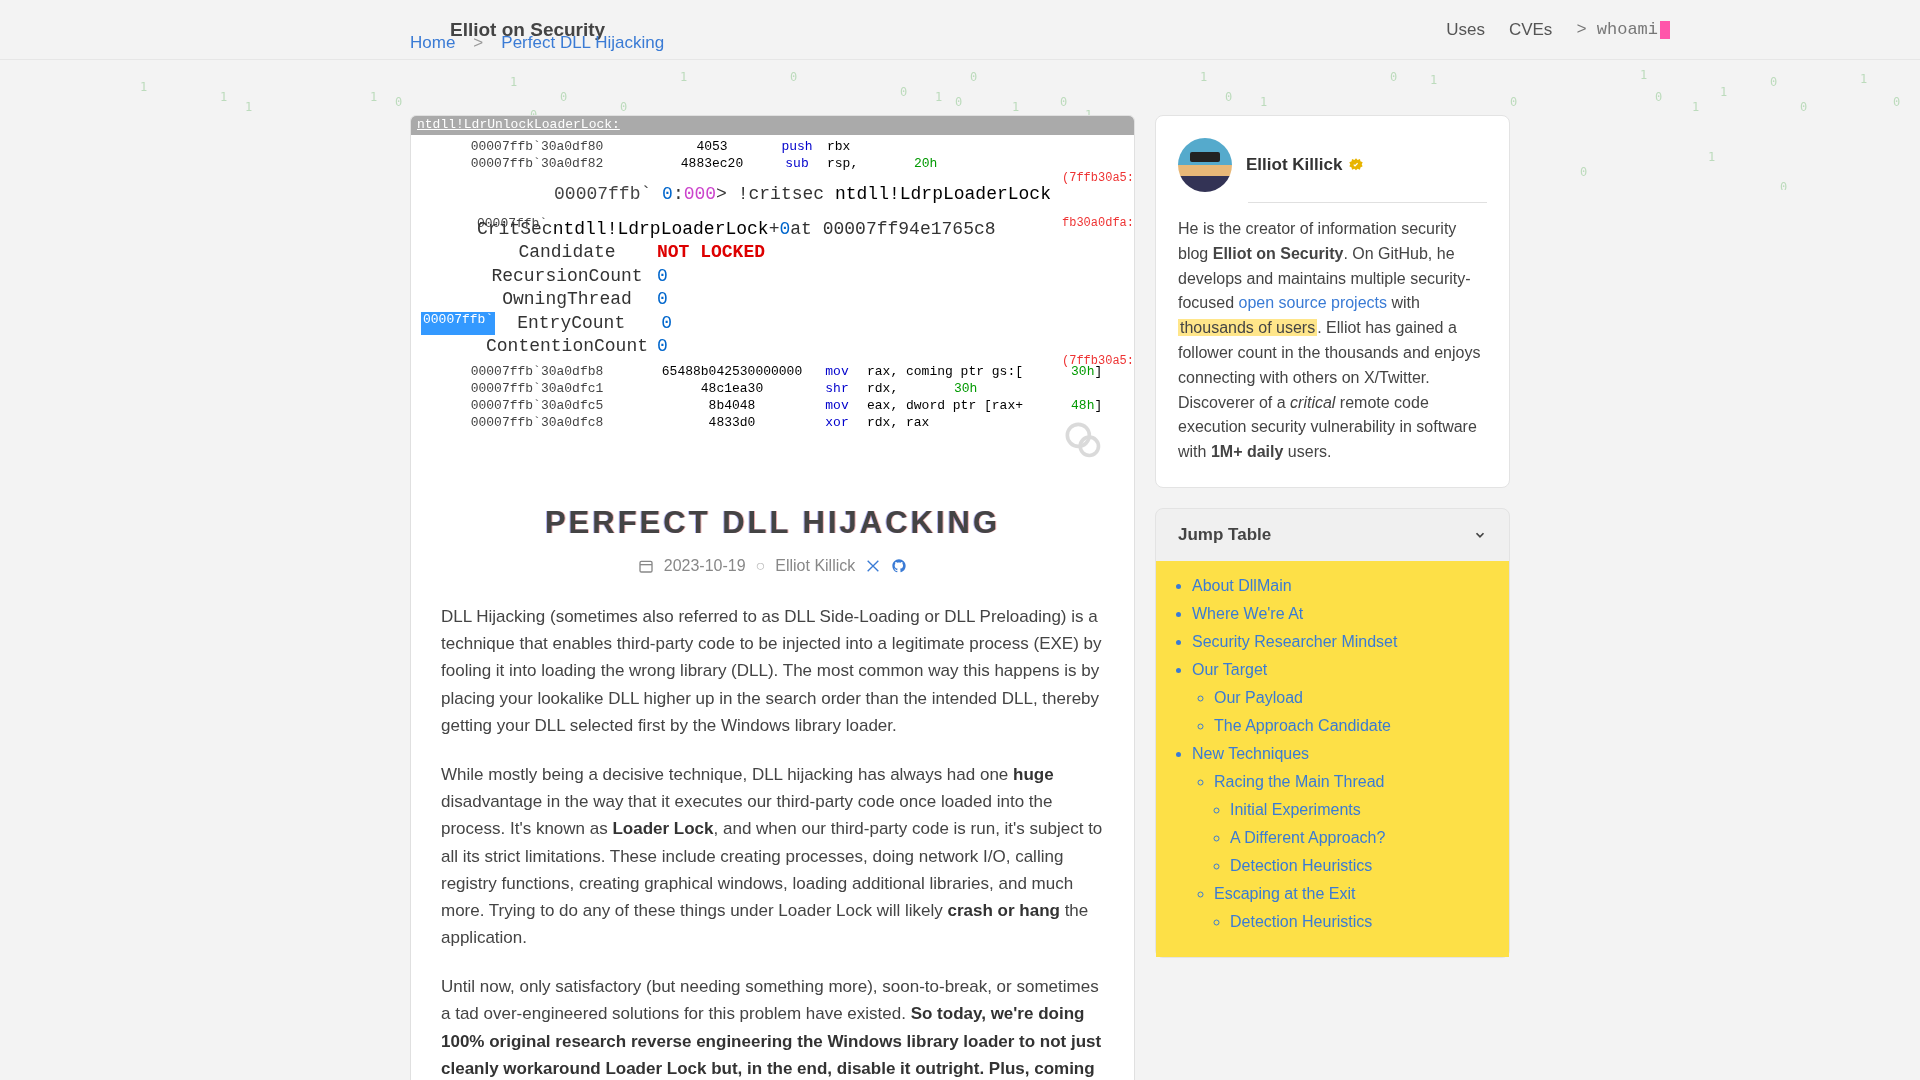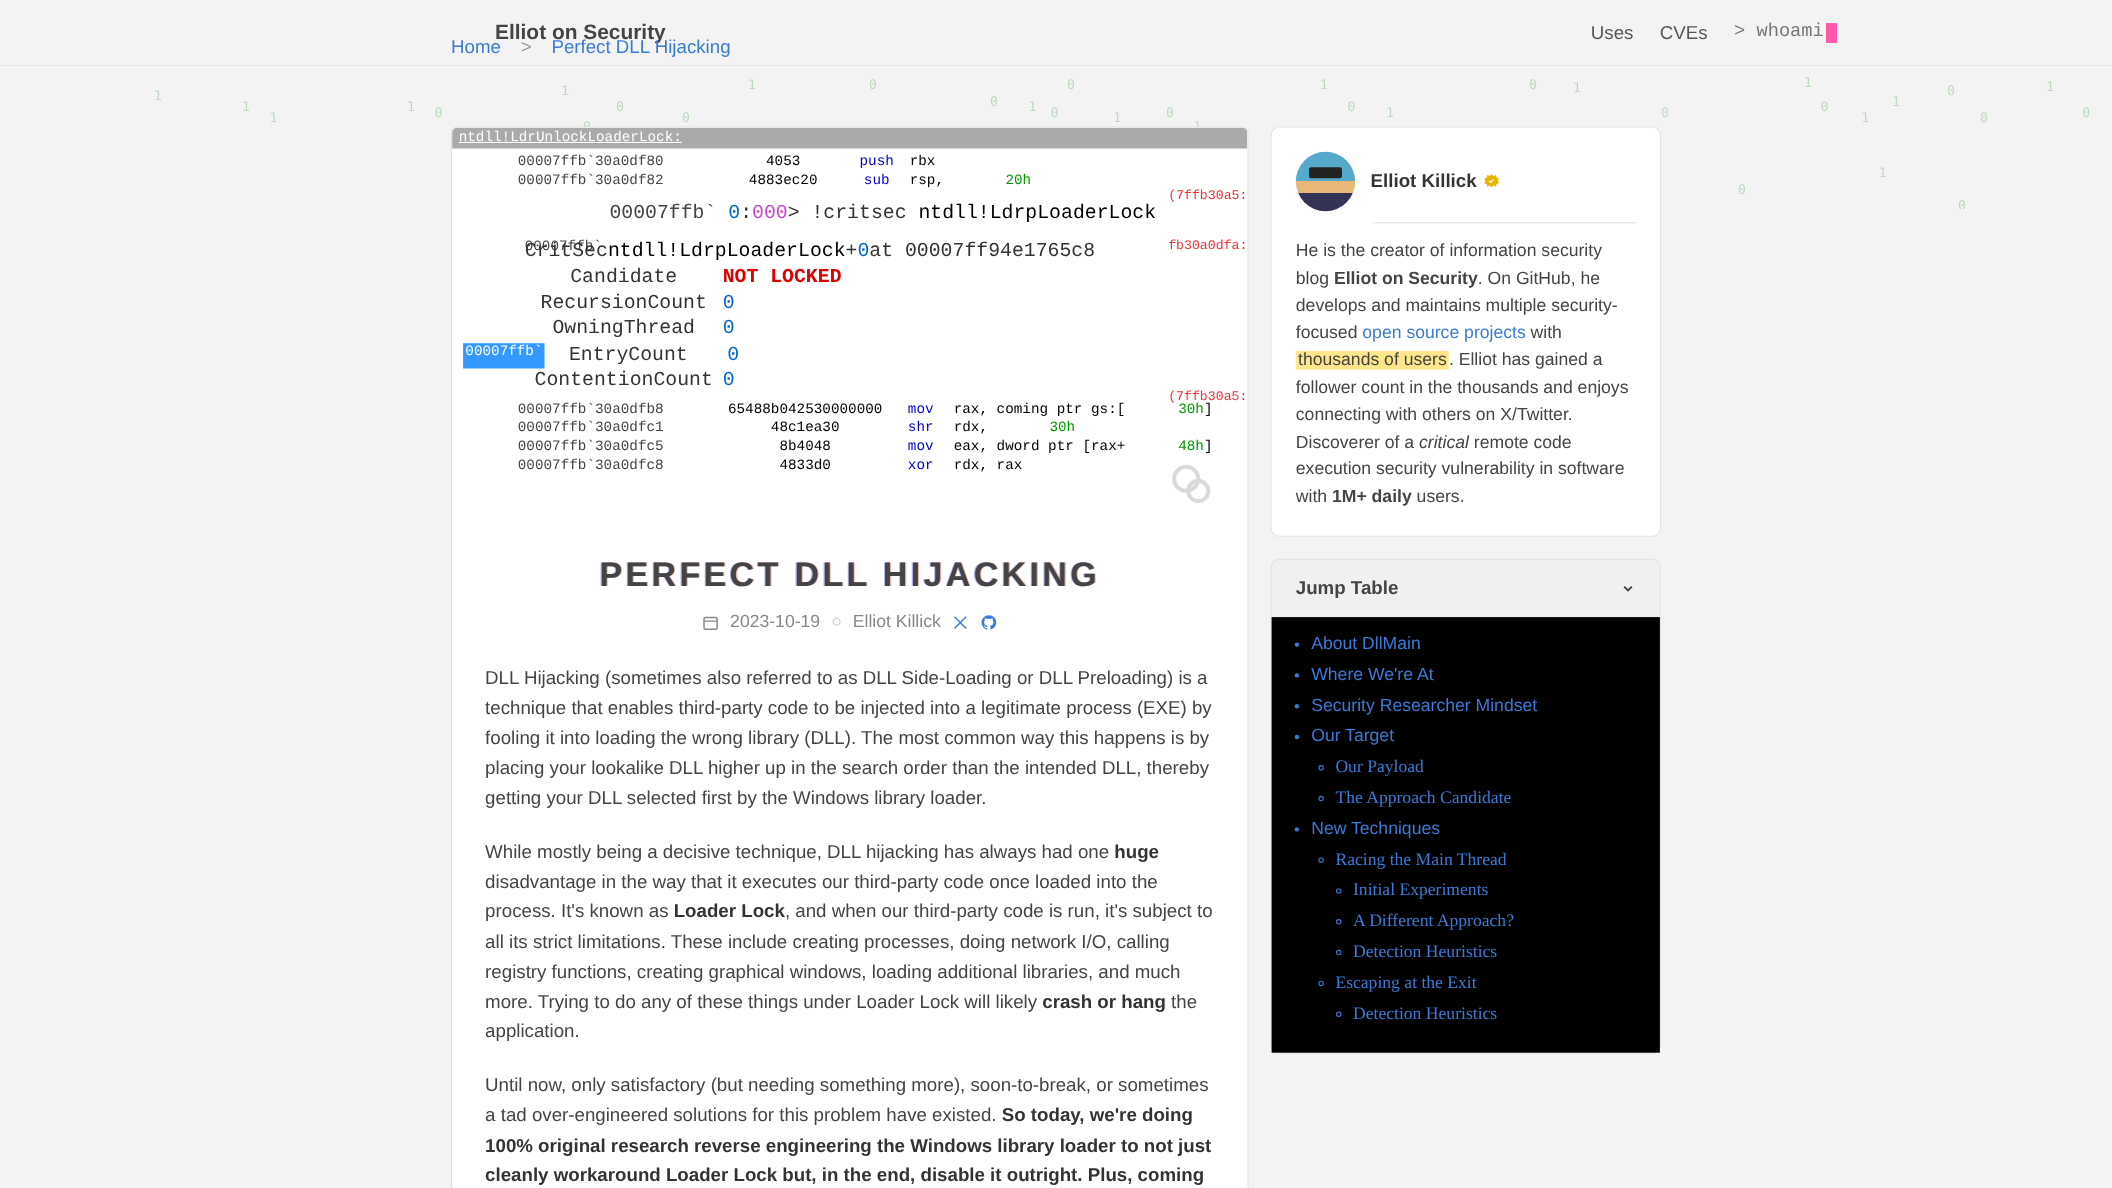--- a/index.html
+++ b/index.html
@@ -69,25 +69,25 @@
 .bio-divider { height: 1px; background: #e0e0e0; margin: 0 0 14px 70px; }
 .bio-text { font-size: 16px; line-height: 1.55; color: #444; }
 .bio-text a { color: #3a7bd5; cursor: pointer; }
 .bio-text b { font-weight: 700; }
 .bio-text i { font-style: italic; }
 .hl { background: #ffe68a; padding: 0 2px; }
 
 .jump-card { padding: 0; background: #f0f0f0; }
 .jump-header { padding: 16px 22px; font-weight: 700; color: #444; font-size: 17px; display: flex; justify-content: space-between; align-items: center; cursor: pointer; }
 .chevron { transform: rotate(0deg); }
-.jump-body { background: #000000; padding: 16px 22px 16px 36px; }
+.jump-body { background: #fde047; padding: 16px 22px 16px 36px; }
 .toc { list-style: disc; color: #3a7bd5; }
 .toc li { margin-bottom: 10px; font-size: 16px; }
 .toc li a { color: #3a7bd5; cursor: pointer; }
-.toc ul { list-style: circle; padding-left: 22px; margin-top: 10px; font-family: Liberation Serif, serif; }
+.toc ul { list-style: circle; padding-left: 22px; margin-top: 10px; }
 .toc ul li { margin-bottom: 10px; }
 .toc ul ul { list-style: circle; padding-left: 16px; }
 </style>
 </head>
 <body>
 
 <div class="header">
   <div class="site-title">Elliot on Security</div>
   <div class="nav">
     <div class="nav-item">Uses</div>

